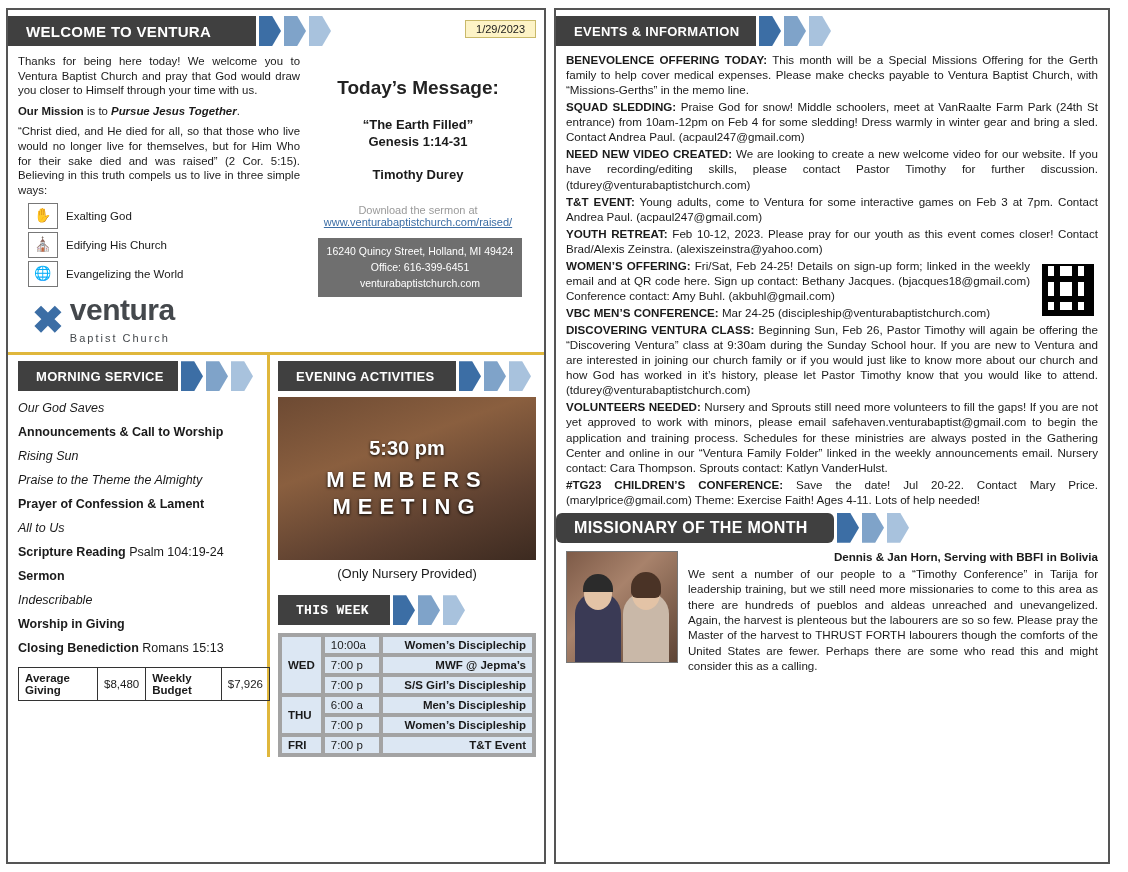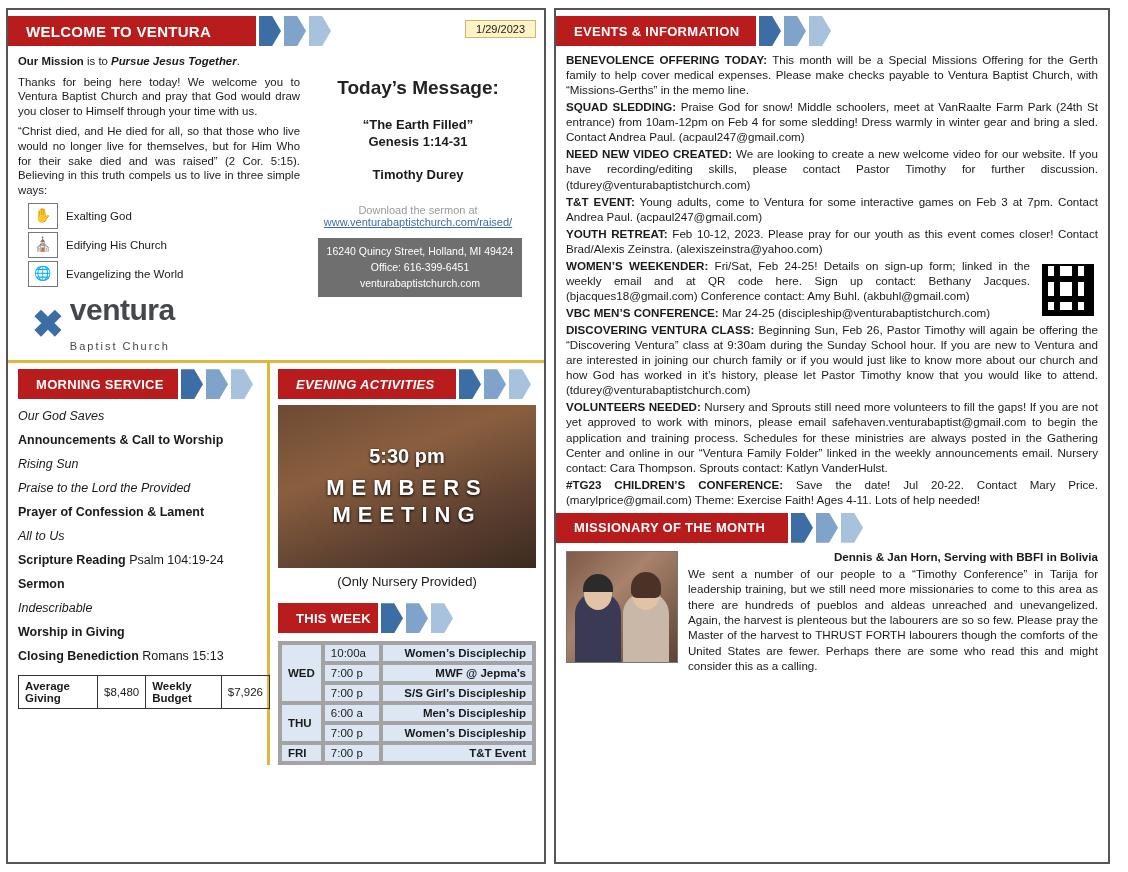--- a/index.html
+++ b/index.html
@@ -13,21 +13,21 @@
     overflow:hidden;
   }
   .page { display:flex; width:1128px; height:872px; padding:8px 6px; gap:8px; }
   .panel { border:2px solid #555; background:#fff; position:relative; }
   .left { width:540px; height:856px; padding:0; }
   .right { width:556px; height:856px; padding:0; }
 
   
   .ribbon { position:relative; height:30px; display:flex; align-items:stretch; }
   .ribbon .bar {
-    background:#b91c1c; color:#fff; font-weight:bold; font-size:15px;
+    background:#404040; color:#fff; font-weight:bold; font-size:15px;
     display:flex; align-items:center; padding-left:18px; letter-spacing:.3px;
     position:relative;
   }
   .ribbon .bar.small { font-size:13px; }
   .ribbon .chev {
     width:22px; background:#3c6ea5; margin-left:3px;
     clip-path:polygon(0 0, 60% 0, 100% 50%, 60% 100%, 0 100%);
   }
   .ribbon .chev.light { background:#7fa3c9; }
   .ribbon .chev.lighter { background:#a8c2dd; }
@@ -50,21 +50,21 @@
   .way .ico {
     width:30px; height:26px; border:1px solid #777; background:#fff;
     display:flex; align-items:center; justify-content:center; font-size:14px;
   }
   .way .lbl { font-size:11.5px; }
 
   .logo-wrap { margin-top:8px; display:flex; align-items:center; gap:6px; padding-left:14px; }
   .logo-x { font-size:38px; color:#3c6ea5; line-height:1; font-weight:bold; }
   .logo-txt { line-height:1; }
   .logo-txt .l1 { font-size:30px; color:#44484c; font-weight:bold; letter-spacing:-.5px;}
-  .logo-txt .l2 { font-size:11px; color:#44484c; letter-spacing:2px; margin-top:16px;}
+  .logo-txt .l2 { font-size:11px; color:#44484c; letter-spacing:2px; margin-top:8px;}
 
   .message-col { width:228px; padding-left:8px; text-align:center; }
   .message-col h2 { font-size:19px; font-weight:bold; margin:23px 0 18px 0; color:#222; }
   .msg-title { font-size:13px; font-weight:bold; margin:6px 0 2px; }
   .msg-ref { font-size:13px; font-weight:bold; margin:0 0 18px; }
   .msg-speaker { font-size:13px; font-weight:bold; margin:8px 0 22px; }
   .download { font-size:11px; color:#9a9a9a; }
   .download a { color:#3c6ea5; text-decoration:underline; display:block; }
 
   .address-box {
@@ -154,24 +154,24 @@
     <div class="ribbon" style="margin:6px 0 0 0;">
       <div class="bar" style="width:248px;">WELCOME TO VENTURA</div>
       <div class="chev"></div>
       <div class="chev light"></div>
       <div class="chev lighter"></div>
       <div class="datebox">1/29/2023</div>
     </div>
 
     <div class="welcome-body">
       <div class="welcome-text">
+        <p>Thanks for being here today! We welcome you to Ventura Baptist Church and pray that God would draw you closer to Himself through your time with us.</p>
         <p>
           <b>Our Mission</b><span> is to </span><b><i>Pursue Jesus Together</i></b><span>.</span>
         </p>
-        <p>Thanks for being here today! We welcome you to Ventura Baptist Church and pray that God would draw you closer to Himself through your time with us.</p>
         <p>“Christ died, and He died for all, so that those who live would no longer live for themselves, but for Him Who for their sake died and was raised” (2 Cor. 5:15). Believing in this truth compels us to live in three simple ways:</p>
 
         <div class="threeways">
           <div class="way">
             <span class="ico">✋</span>
             <span class="lbl">Exalting God</span>
           </div>
           <div class="way">
             <span class="ico">⛪</span>
             <span class="lbl">Edifying His Church</span>
@@ -216,21 +216,21 @@
           <div class="bar small" style="width:160px;">MORNING SERVICE</div>
           <div class="chev"></div>
           <div class="chev light"></div>
           <div class="chev lighter"></div>
         </div>
 
         <div class="order" style="margin-top:10px;">
           <div class="item hymn">Our God Saves</div>
           <div class="item bold">Announcements &amp; Call to Worship</div>
           <div class="item hymn">Rising Sun</div>
-          <div class="item hymn">Praise to the Lord the Provided</div>
+          <div class="item hymn">Praise to the Theme the Almighty</div>
           <div class="item bold">Prayer of Confession &amp; Lament</div>
           <div class="item hymn">All to Us</div>
           <div class="item">
             <b>Scripture Reading</b>
             <span class="ref">Psalm 104:19-24</span>
           </div>
           <div class="item bold">Sermon</div>
           <div class="item hymn">Indescribable</div>
           <div class="item bold">Worship in Giving</div>
           <div class="item">
@@ -246,35 +246,35 @@
             <td>$8,480</td>
             <td class="lbl">Weekly Budget</td>
             <td>$7,926</td>
           </tr>
         </tbody>
           </table>
       </div>
 
       <div class="col-evening">
         <div class="ribbon">
-          <div class="bar small" style="width:178px;font-style:italic;">EVENING ACTIVITIES</div>
+          <div class="bar small" style="width:178px;">EVENING ACTIVITIES</div>
           <div class="chev"></div>
           <div class="chev light"></div>
           <div class="chev lighter"></div>
         </div>
 
         <div class="members-img">
           <div class="t1">5:30 pm</div>
           <div class="t2">MEMBERS</div>
           <div class="t2">MEETING</div>
         </div>
         <div class="members-note">(Only Nursery Provided)</div>
 
         <div class="ribbon" style="margin-top:14px;">
-          <div class="bar small" style="width:100px;">THIS WEEK</div>
+          <div class="bar small" style="width:112px;font-family:Liberation Mono, monospace;">THIS WEEK</div>
           <div class="chev"></div>
           <div class="chev light"></div>
           <div class="chev lighter"></div>
         </div>
 
         <table class="week-table">
           <tbody>
               <tr>
             <td class="day" rowspan="3">WED</td>
             <td class="time">10:00a</td>
@@ -318,30 +318,30 @@
     </div>
 
     <div class="events">
       <p><b>BENEVOLENCE OFFERING TODAY:</b><span> This month will be a Special Missions Offering for the Gerth family to help cover medical expenses. Please make checks payable to Ventura Baptist Church, with “Missions-Gerths” in the memo line.</span></p>
       <p><b>SQUAD SLEDDING:</b><span> Praise God for snow! Middle schoolers, meet at VanRaalte Farm Park (24th St entrance) from 10am-12pm on Feb 4 for some sledding! Dress warmly in winter gear and bring a sled. Contact Andrea Paul. (acpaul247@gmail.com)</span></p>
       <p><b>NEED NEW VIDEO CREATED:</b><span> We are looking to create a new welcome video for our website. If you have recording/editing skills, please contact Pastor Timothy for further discussion.  (tdurey@venturabaptistchurch.com)</span></p>
       <p><b>T&amp;T EVENT:</b><span> Young adults, come to Ventura for some interactive games on Feb 3 at 7pm. Contact Andrea Paul. (acpaul247@gmail.com)</span></p>
       <p><b>YOUTH RETREAT:</b><span> Feb 10-12, 2023. Please pray for our youth as this event comes closer! Contact Brad/Alexis Zeinstra. (alexiszeinstra@yahoo.com)</span></p>
       <p>
         <span class="qr"></span>
-        <b>WOMEN’S WEEKENDER:</b><span> Fri/Sat, Feb 24-25!  Details on sign-up form; linked in the weekly email and at QR code here. Sign up contact: Bethany Jacques. (bjacques18@gmail.com) Conference contact: Amy Buhl. (akbuhl@gmail.com)</span>
+        <b>WOMEN’S OFFERING:</b><span> Fri/Sat, Feb 24-25!  Details on sign-up form; linked in the weekly email and at QR code here. Sign up contact: Bethany Jacques. (bjacques18@gmail.com) Conference contact: Amy Buhl. (akbuhl@gmail.com)</span>
       </p>
       <p><b>VBC MEN’S CONFERENCE:</b><span> Mar 24-25 (discipleship@venturabaptistchurch.com)</span></p>
       <p><b>DISCOVERING VENTURA CLASS:</b><span> Beginning Sun, Feb 26, Pastor Timothy will again be offering the “Discovering Ventura” class at 9:30am during the Sunday School hour. If you are new to Ventura and are interested in joining our church family or if you would just like to know more about our church and how God has worked in it’s history, please let Pastor Timothy know that you would like to attend. (tdurey@venturabaptistchurch.com)</span></p>
       <p><b>VOLUNTEERS NEEDED:</b><span> Nursery and Sprouts still need more volunteers to fill the gaps! If you are not yet approved to work with minors, please email safehaven.venturabaptist@gmail.com to begin the application and training process. Schedules for these ministries are always posted in the Gathering Center and online in our “Ventura Family Folder” linked in the weekly announcements email. Nursery contact: Cara Thompson. Sprouts contact: Katlyn VanderHulst.</span></p>
       <p><b>#TG23 CHILDREN’S CONFERENCE:</b><span> Save the date! Jul 20-22. Contact Mary Price. (marylprice@gmail.com) Theme: Exercise Faith! Ages 4-11. Lots of help needed!</span></p>
     </div>
 
     <div class="ribbon" style="margin-top:6px;">
-      <div class="bar" style="width:232px; font-size:13px;">MISSIONARY OF THE MONTH</div>
+      <div class="bar" style="width:278px; font-size:16px;border-radius:6px;">MISSIONARY OF THE MONTH</div>
       <div class="chev"></div>
       <div class="chev light"></div>
       <div class="chev lighter"></div>
     </div>
 
     <div class="missionary">
       <div class="mphoto">
         <span class="h1"></span>
         <span class="h2"></span>
         <span class="f1"></span>

